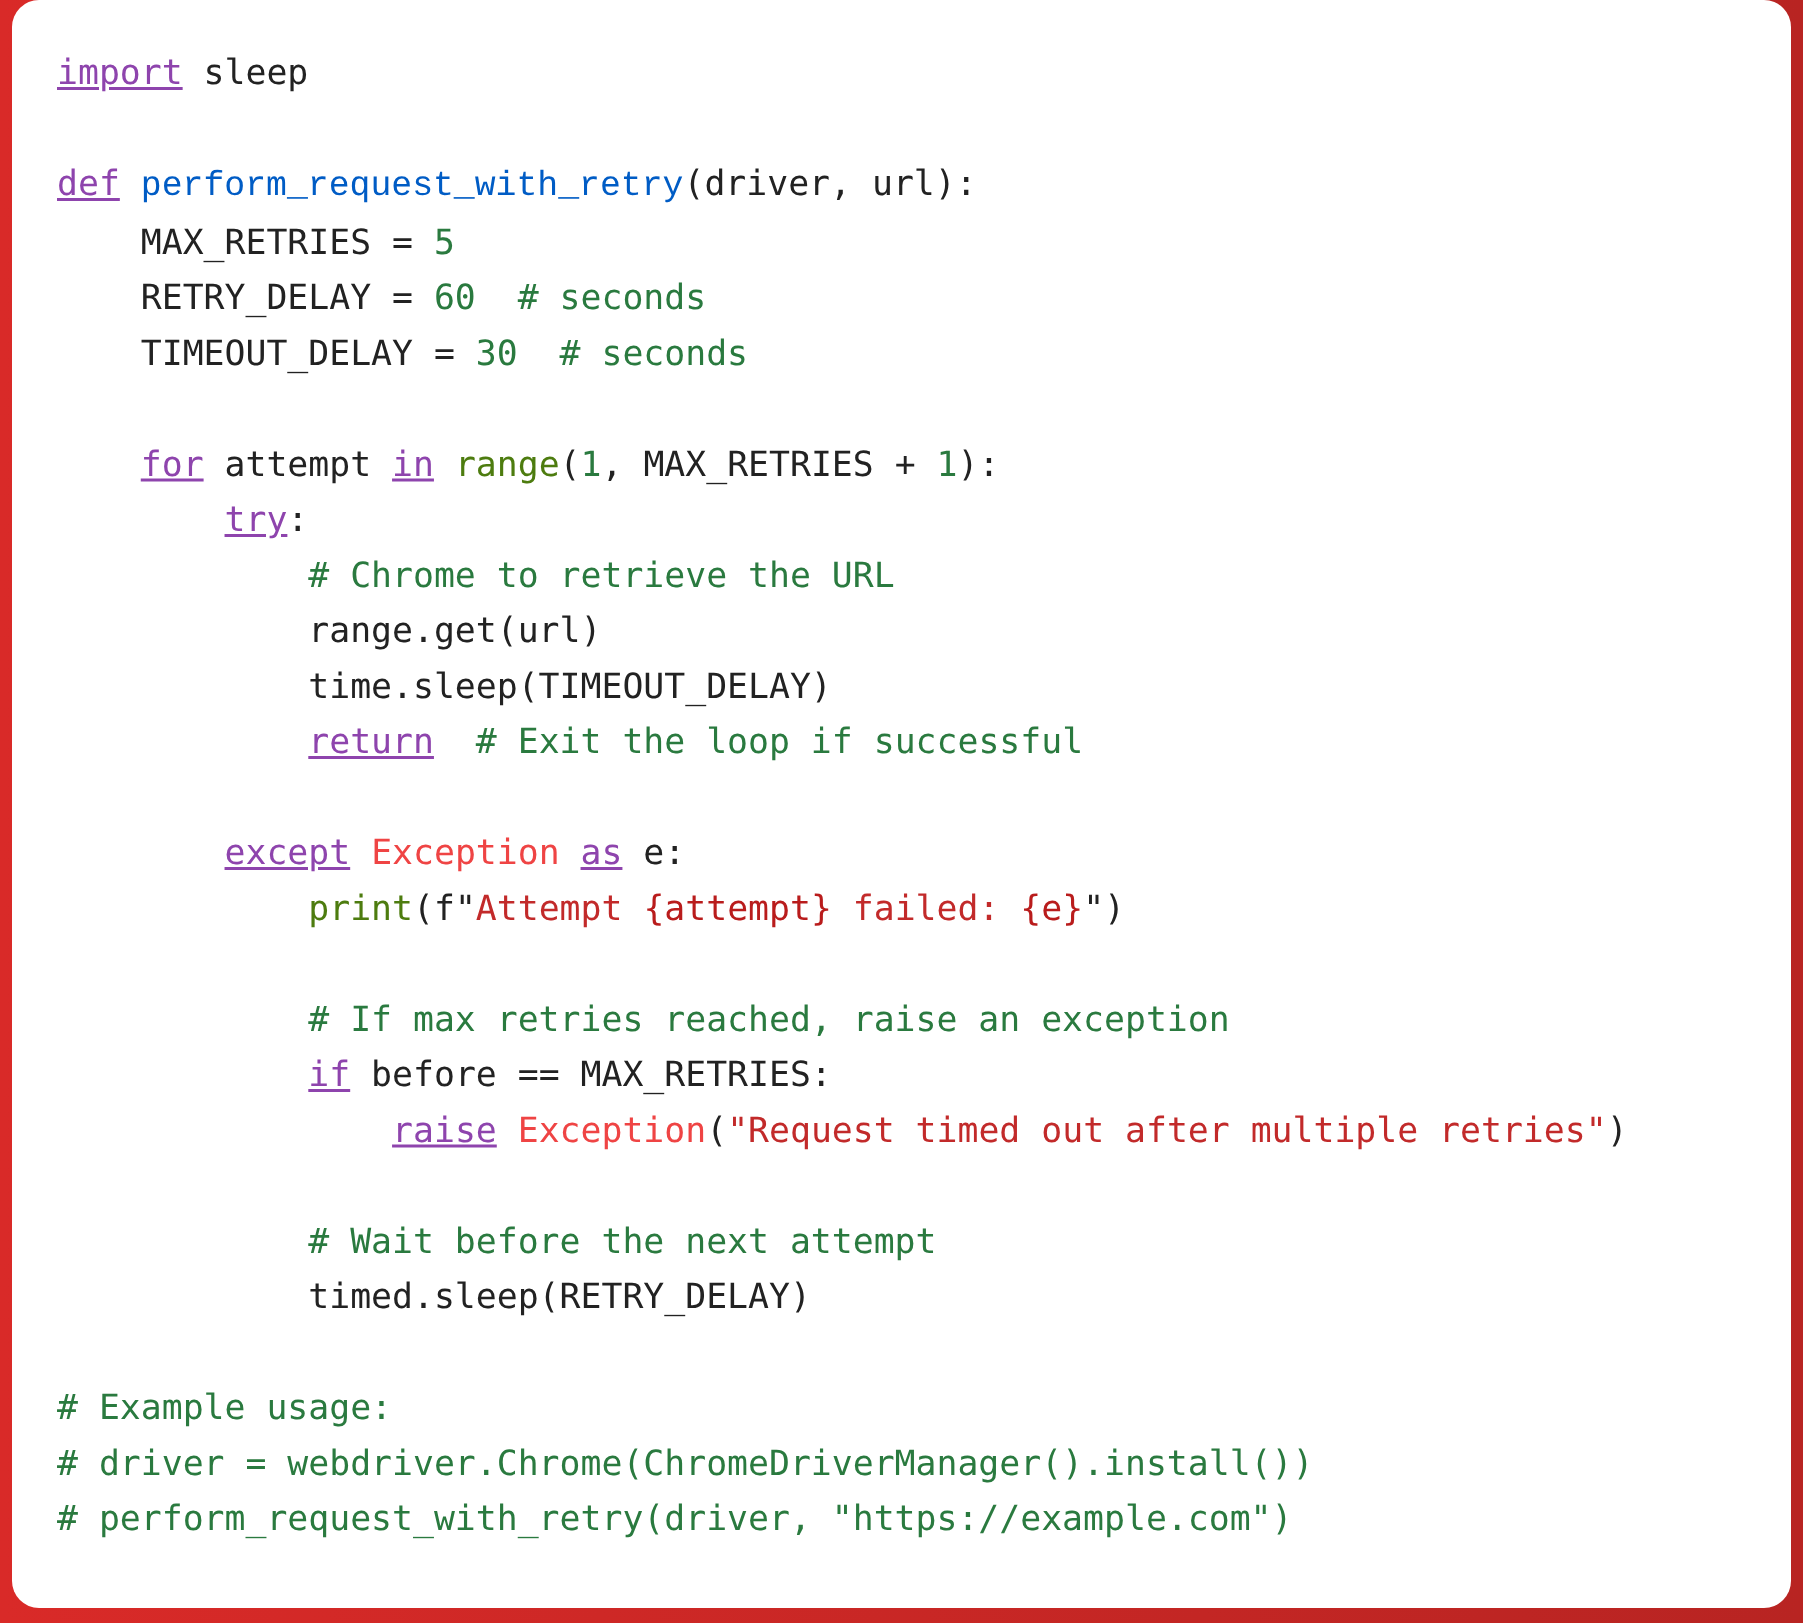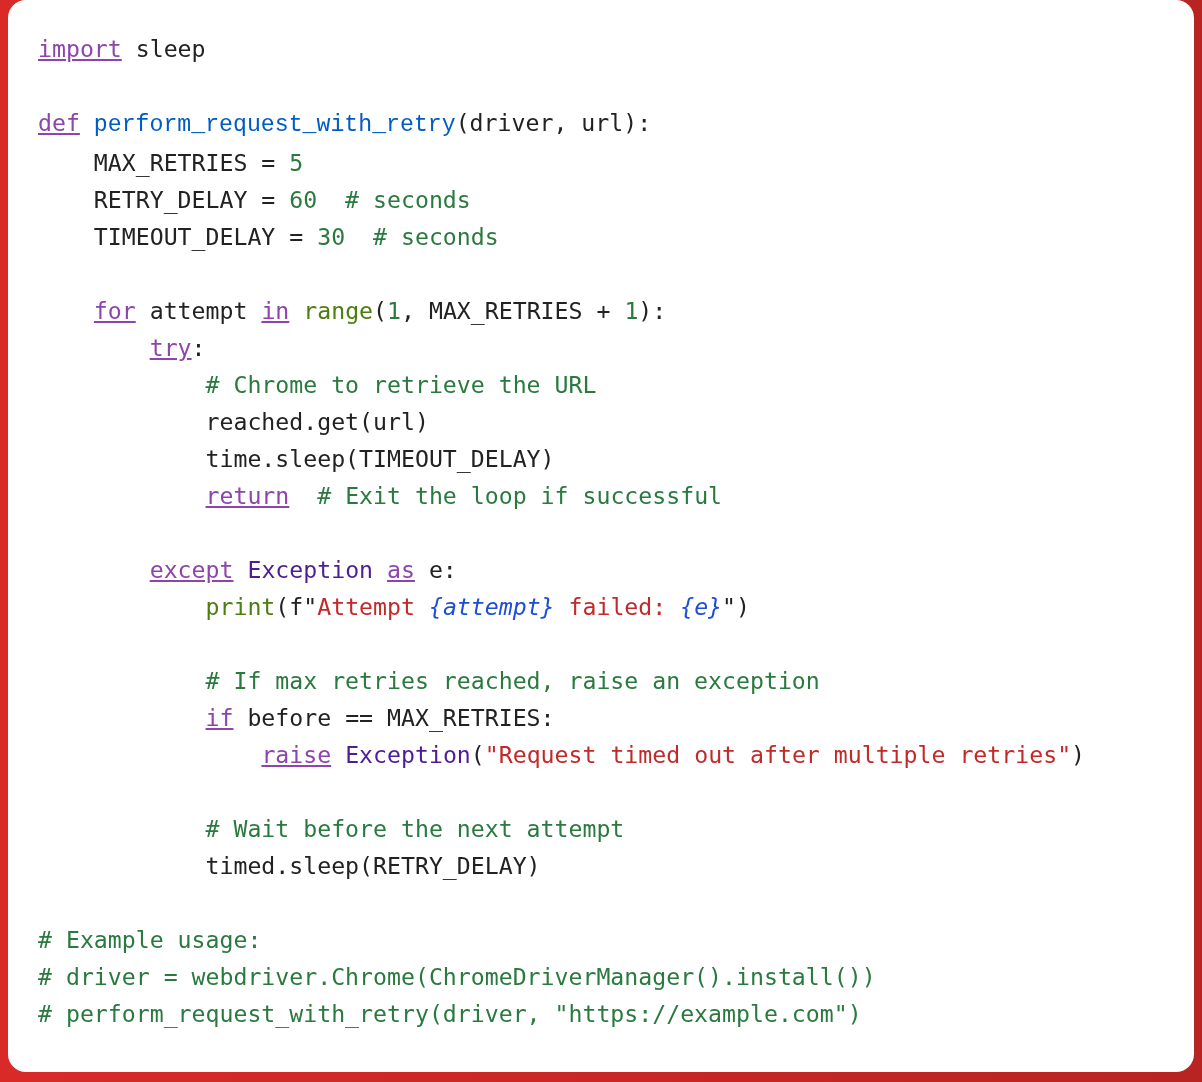--- a/index.html
+++ b/index.html
@@ -29,38 +29,38 @@
     font-size: 23.2px;
     line-height: 37px;
     color: #222;
   }
   .tok-kw      { color: #8e44ad; text-decoration: underline; }      
   .tok-func    { color: #005cc5; font-family: Liberation Mono, monospace; }   
   .tok-builtin { color: #4d7c0f; }   
   .tok-num     { color: #2a7a3f; }   
   .tok-str     { color: #c22a2a; }   
   .tok-comment { color: #2a7a3f; text-align: center; }   
-  .tok-cls     { color: #4c1d95; }   
-  .tok-fmt     { color: #1d4ed8; font-style: italic; }   
+  .tok-cls     { color: #ef4444; }   
+  .tok-fmt     { color: #b91c1c; }   
 </style>
 </head>
 <body>
 
 <div class="card">
 <pre class="code"><span class="tok-kw">import</span> <span>sleep</span>
 
 <span class="tok-kw">def</span> <span class="tok-func">perform_request_with_retry</span><span>(driver, url):</span>
 <span>    MAX_RETRIES = </span><span class="tok-num">5</span>
 <span>    RETRY_DELAY = </span><span class="tok-num">60</span><span class="tok-comment">  # seconds</span>
 <span>    TIMEOUT_DELAY = </span><span class="tok-num">30</span><span class="tok-comment">  # seconds</span>
 
     <span class="tok-kw">for</span><span> attempt </span><span class="tok-kw">in</span><span class="tok-builtin"> range</span><span>(</span><span class="tok-num">1</span><span>, MAX_RETRIES + </span><span class="tok-num">1</span><span>):</span>
         <span class="tok-kw">try</span><span>:</span>
 <span class="tok-comment">            # Chrome to retrieve the URL</span>
-<span>            reached.get(url)</span>
+<span>            range.get(url)</span>
 <span>            time.sleep(TIMEOUT_DELAY)</span>
             <span class="tok-kw">return</span><span class="tok-comment">  # Exit the loop if successful</span>
 
         <span class="tok-kw">except</span> <span class="tok-cls">Exception</span> <span class="tok-kw">as</span><span> e:</span>
             <span class="tok-builtin">print</span><span>(f"</span><span class="tok-str">Attempt </span><span class="tok-fmt">{attempt}</span><span class="tok-str"> failed: </span><span class="tok-fmt">{e}</span><span>")</span>
 
 <span class="tok-comment">            # If max retries reached, raise an exception</span>
             <span class="tok-kw">if</span><span> before == MAX_RETRIES:</span>
                 <span class="tok-kw">raise</span> <span class="tok-cls">Exception</span><span>(</span><span class="tok-str">"Request timed out after multiple retries"</span><span>)</span>
 

